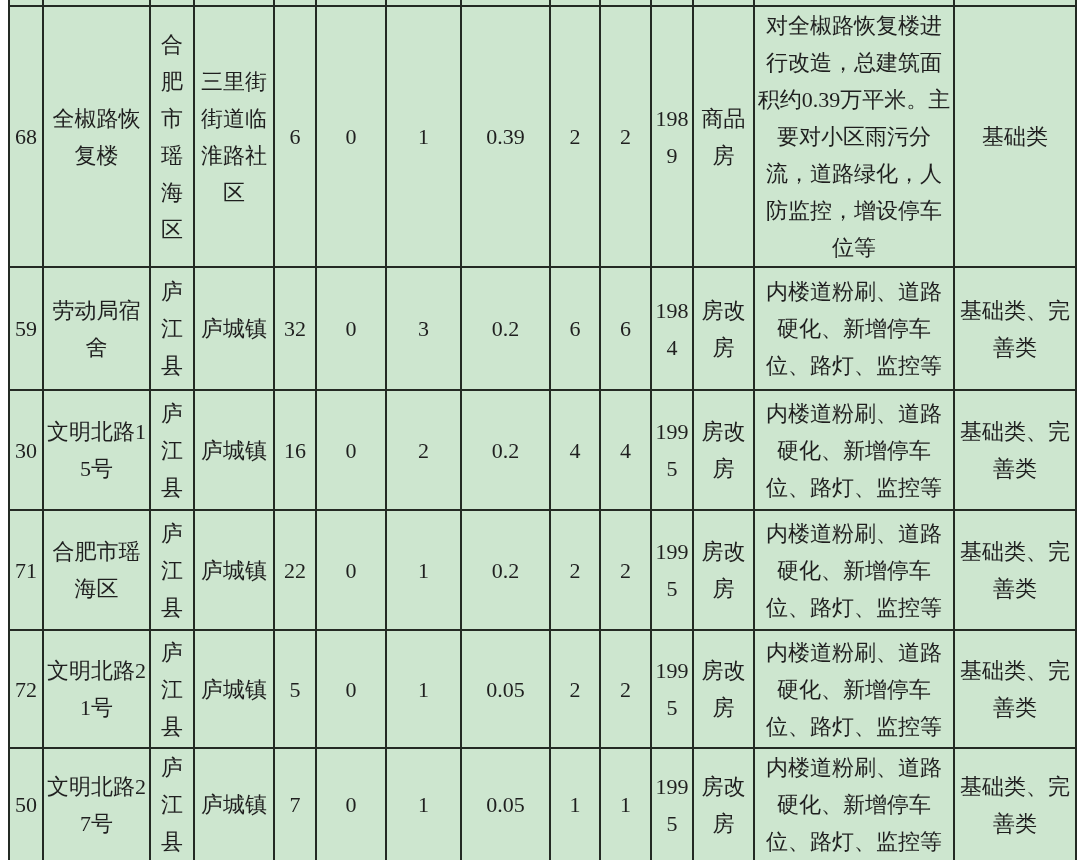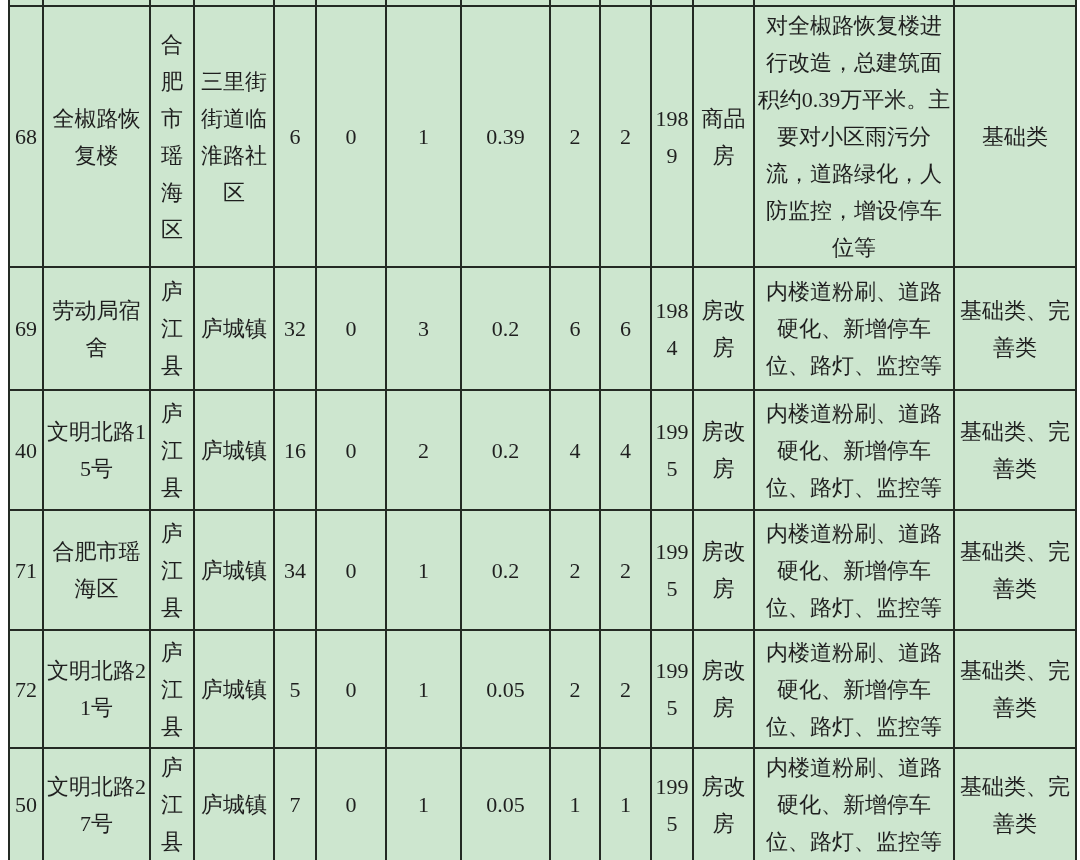--- a/index.html
+++ b/index.html
@@ -92,57 +92,57 @@
           <td>1</td>
           <td>0.39</td>
           <td>2</td>
           <td>2</td>
           <td>1989</td>
           <td>商品房</td>
           <td>对全椒路恢复楼进行改造，总建筑面积约0.39万平米。主要对小区雨污分流，道路绿化，人防监控，增设停车位等</td>
           <td>基础类</td>
         </tr>
         <tr style="height: 123px;">
-          <td>69</td>
+          <td>59</td>
           <td>劳动局宿舍</td>
           <td>庐江县</td>
           <td>庐城镇</td>
           <td>32</td>
           <td>0</td>
           <td>3</td>
           <td>0.2</td>
           <td>6</td>
           <td>6</td>
           <td>1984</td>
           <td>房改房</td>
           <td>内楼道粉刷、道路硬化、新增停车位、路灯、监控等</td>
           <td>基础类、完善类</td>
         </tr>
         <tr style="height: 120px;">
-          <td>40</td>
+          <td>30</td>
           <td>文明北路15号</td>
           <td>庐江县</td>
           <td>庐城镇</td>
           <td>16</td>
           <td>0</td>
           <td>2</td>
           <td>0.2</td>
           <td>4</td>
           <td>4</td>
           <td>1995</td>
           <td>房改房</td>
           <td>内楼道粉刷、道路硬化、新增停车位、路灯、监控等</td>
           <td>基础类、完善类</td>
         </tr>
         <tr style="height: 120px;">
           <td>71</td>
           <td>合肥市瑶海区</td>
           <td>庐江县</td>
           <td>庐城镇</td>
-          <td>34</td>
+          <td>22</td>
           <td>0</td>
           <td>1</td>
           <td>0.2</td>
           <td>2</td>
           <td>2</td>
           <td>1995</td>
           <td>房改房</td>
           <td>内楼道粉刷、道路硬化、新增停车位、路灯、监控等</td>
           <td>基础类、完善类</td>
         </tr>

